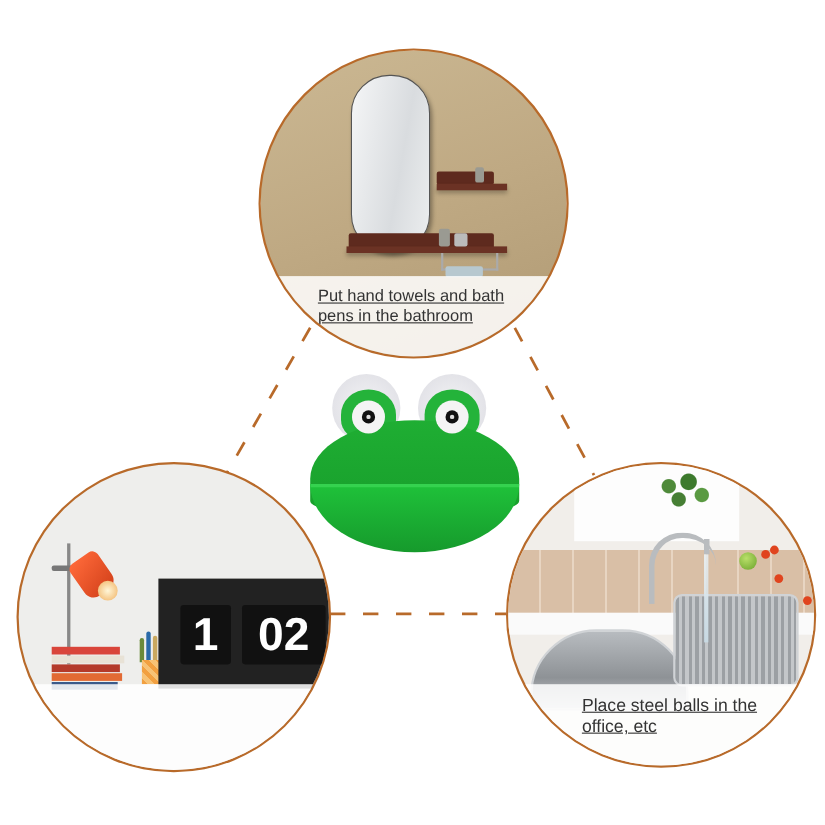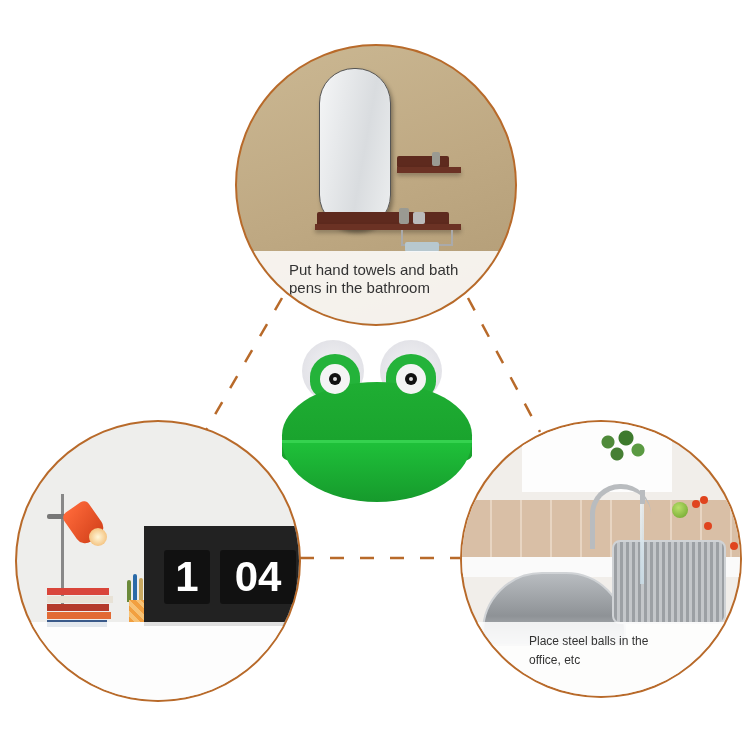--- a/index.html
+++ b/index.html
@@ -1,20 +1,20 @@
 <!DOCTYPE html>
 <html><head>
 <meta charset="utf-8">
 <style>
   html, body { margin:0; padding:0; }
   body { width:750px; height:750px; background:#ffffff; position:relative; overflow:hidden;
          font-family: "Liberation Sans", sans-serif; }
   .scene { position:absolute; left:0; top:0; width:750px; height:750px; }
   .circle { position:absolute; border-radius:50%; overflow:hidden; border:2px solid #b86a2a; box-sizing:border-box; }
-  .caption { position:absolute; left:0; right:0; bottom:0; background:rgba(255,255,255,0.86); color:#333; }
+  .caption { position:absolute; left:0; right:0; bottom:0; background:rgba(255,255,255,0.86); color:#333;text-decoration:underline; }
   .caption span { display:block; }
 
   
   #c-bath { left:235px; top:44px; width:282px; height:282px; background:linear-gradient(160deg,#cbb893 0%,#bfa983 50%,#b09a74 100%); }
   .mirror { position:absolute; left:82px; top:22px; width:70px; height:160px; border-radius:35px; background:linear-gradient(100deg,#f5f6f7 0%,#d9dcdf 60%,#eceeef 100%); box-shadow:2px 3px 4px rgba(0,0,0,0.35); border:1px solid #555; }
   .shelf { position:absolute; background:#6b3224; height:6px; box-shadow:0 3px 4px rgba(0,0,0,0.25); }
   .shelf-back { position:absolute; background:#5e2a1e; border-radius:2px; }
   .bottle { position:absolute; background:#9a9a92; border-radius:2px; }
   .towel-bar { position:absolute; border:2px solid #aaa; border-top:none; }
   .towel { position:absolute; background:#b7c8cf; border-radius:2px; }
@@ -39,21 +39,21 @@
   .tiles { position:absolute; left:0; top:78px; width:282px; height:60px; background:repeating-linear-gradient(90deg,#d9bfa6 0 28px,#e8d5c2 28px 30px); }
   .counter-top { position:absolute; left:0; top:135px; width:282px; height:20px; background:#fafafa; }
   .window { position:absolute; left:60px; top:0; width:150px; height:70px; background:#fdfdfd; }
   .plant { position:absolute; left:128px; top:4px; width:60px; height:40px; background:radial-gradient(circle at 30% 40%,#4f8a3a 0 6px,transparent 7px),radial-gradient(circle at 60% 30%,#3d7a2d 0 7px,transparent 8px),radial-gradient(circle at 80% 60%,#5a9a42 0 6px,transparent 7px),radial-gradient(circle at 45% 70%,#467f34 0 6px,transparent 7px); }
   .sink-basin { position:absolute; background:linear-gradient(180deg,#b8bcc0,#8e9296 60%,#c8cbce); border:2px solid #d0d3d6; }
   .faucet { position:absolute; left:128px; top:62px; width:56px; height:60px; border:5px solid #b9bcbf; border-bottom:none; border-right:none; border-radius:30px 30px 0 0; }
   .faucet-spout { position:absolute; left:178px; top:68px; width:5px; height:14px; background:#b9bcbf; }
   .water { position:absolute; left:178px; top:82px; width:4px; height:80px; background:linear-gradient(#e8f2f8,#c9dde8); opacity:0.8; }
   .apple { position:absolute; left:210px; top:80px; width:16px; height:16px; border-radius:50%; background:radial-gradient(circle at 40% 35%,#b9df6a,#6aa22a); }
   .tomato { position:absolute; width:8px; height:8px; border-radius:50%; background:#e0441e; }
-  #c-kitchen .caption { top:200px; padding:10px 0 0 67px; font-size:12px; line-height:19px; }
+  #c-kitchen .caption { top:200px; padding:10px 0 0 67px; font-size:16px; line-height:19px; }
 
   
   svg.lines { position:absolute; left:0; top:0; }
 
   
   .frog { position:absolute; left:282px; top:340px; width:190px; height:160px; }
   .suction { position:absolute; top:0; width:62px; height:62px; border-radius:50%; background:radial-gradient(circle at 50% 50%,#f4f4f6 0%,#e3e3e8 70%,#d0d0d6 100%); }
   .frog-eyebump { position:absolute; top:14px; width:50px; height:46px; border-radius:50% 50% 40% 40%; background:#24b33a; }
   .eye-white { position:absolute; top:24px; width:30px; height:30px; border-radius:50%; background:#f4f4f4; }
   .pupil { position:absolute; top:33px; width:12px; height:12px; border-radius:50%; background:#111; }
@@ -103,21 +103,21 @@
     <div class="book" style="top:198px;width:60px;background:#3a5a8a;"></div>
     <div class="pencils">
       <div class="pencil" style="left:2px;height:22px;background:#6b8a3a;"></div>
       <div class="pencil" style="left:8px;height:28px;background:#2a6aa8;"></div>
       <div class="pencil" style="left:14px;height:24px;background:#c9a860;"></div>
       <div class="pencil" style="left:20px;height:20px;background:#8a5a3a;"></div>
     </div>
     <div class="orange-box"></div>
     <div class="clock">
       <div class="flip" style="left:20px;width:46px;">1</div>
-      <div class="flip" style="left:76px;width:76px;">04</div>
+      <div class="flip" style="left:76px;width:76px;">02</div>
     </div>
     <div class="caption">
     </div>
   </div>
 
   <div class="circle" id="c-kitchen">
     <div class="window"></div>
     <div class="plant"></div>
     <div class="tiles"></div>
     <div class="counter-top"></div>

